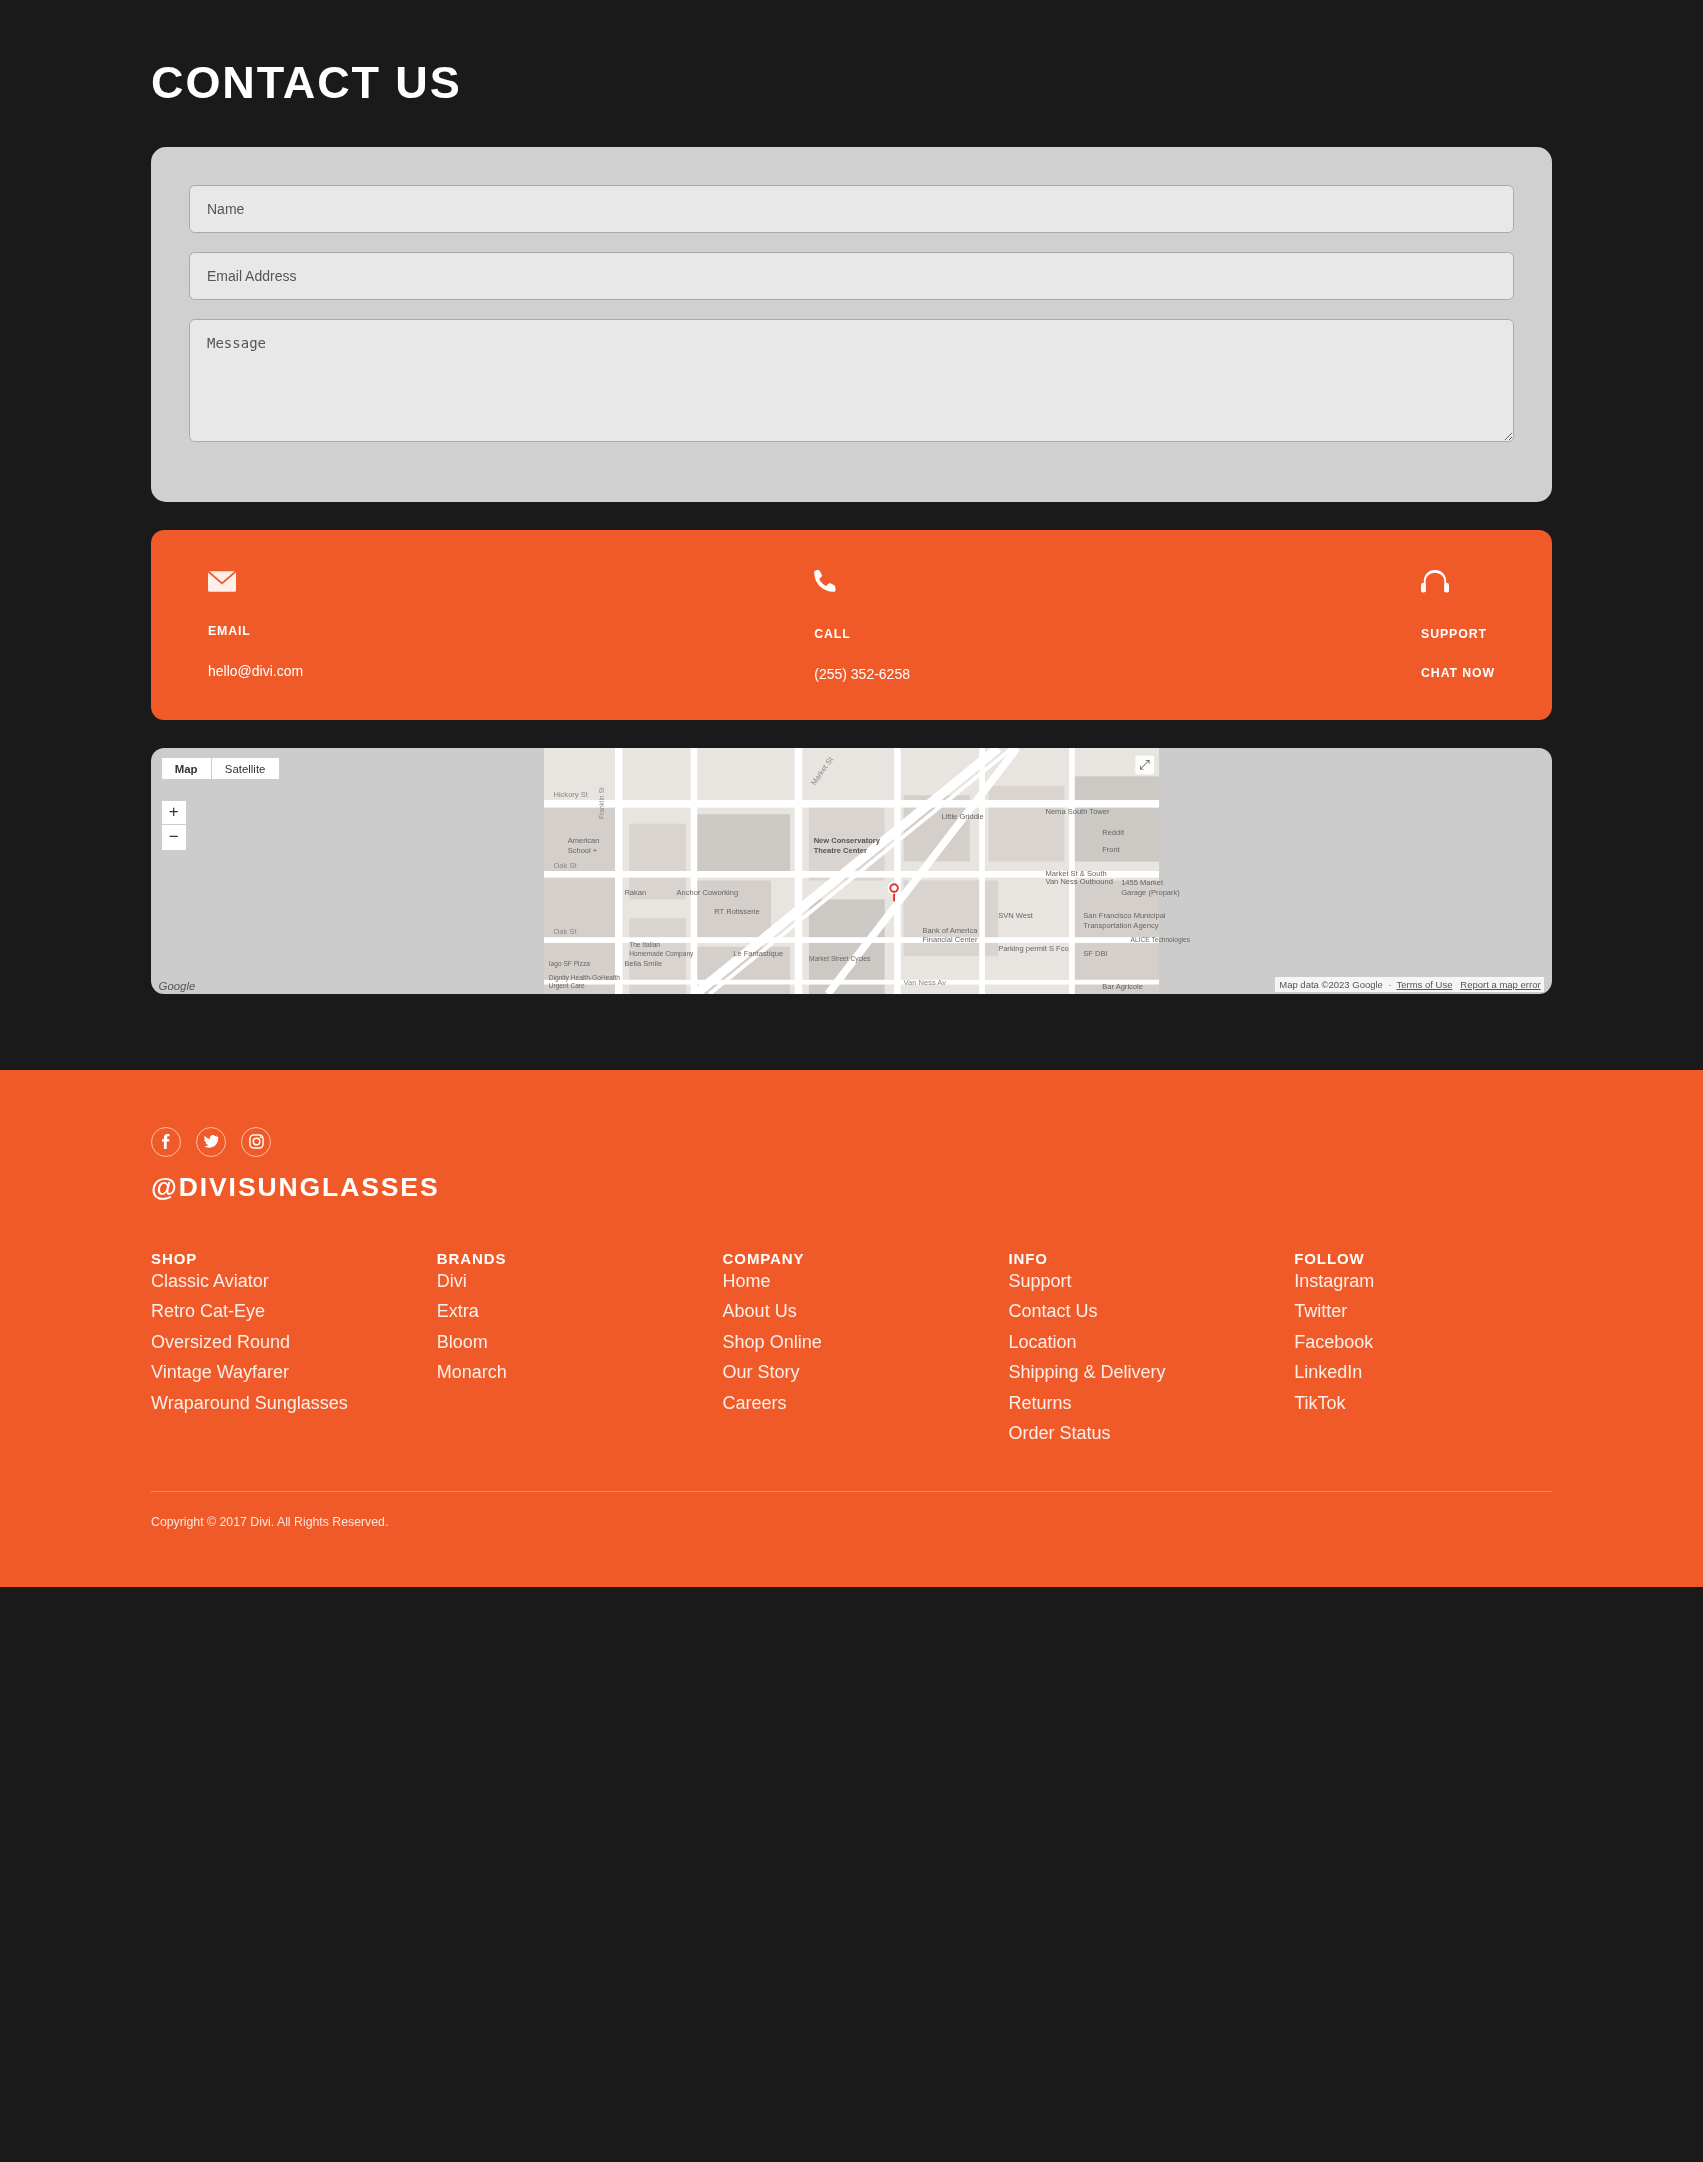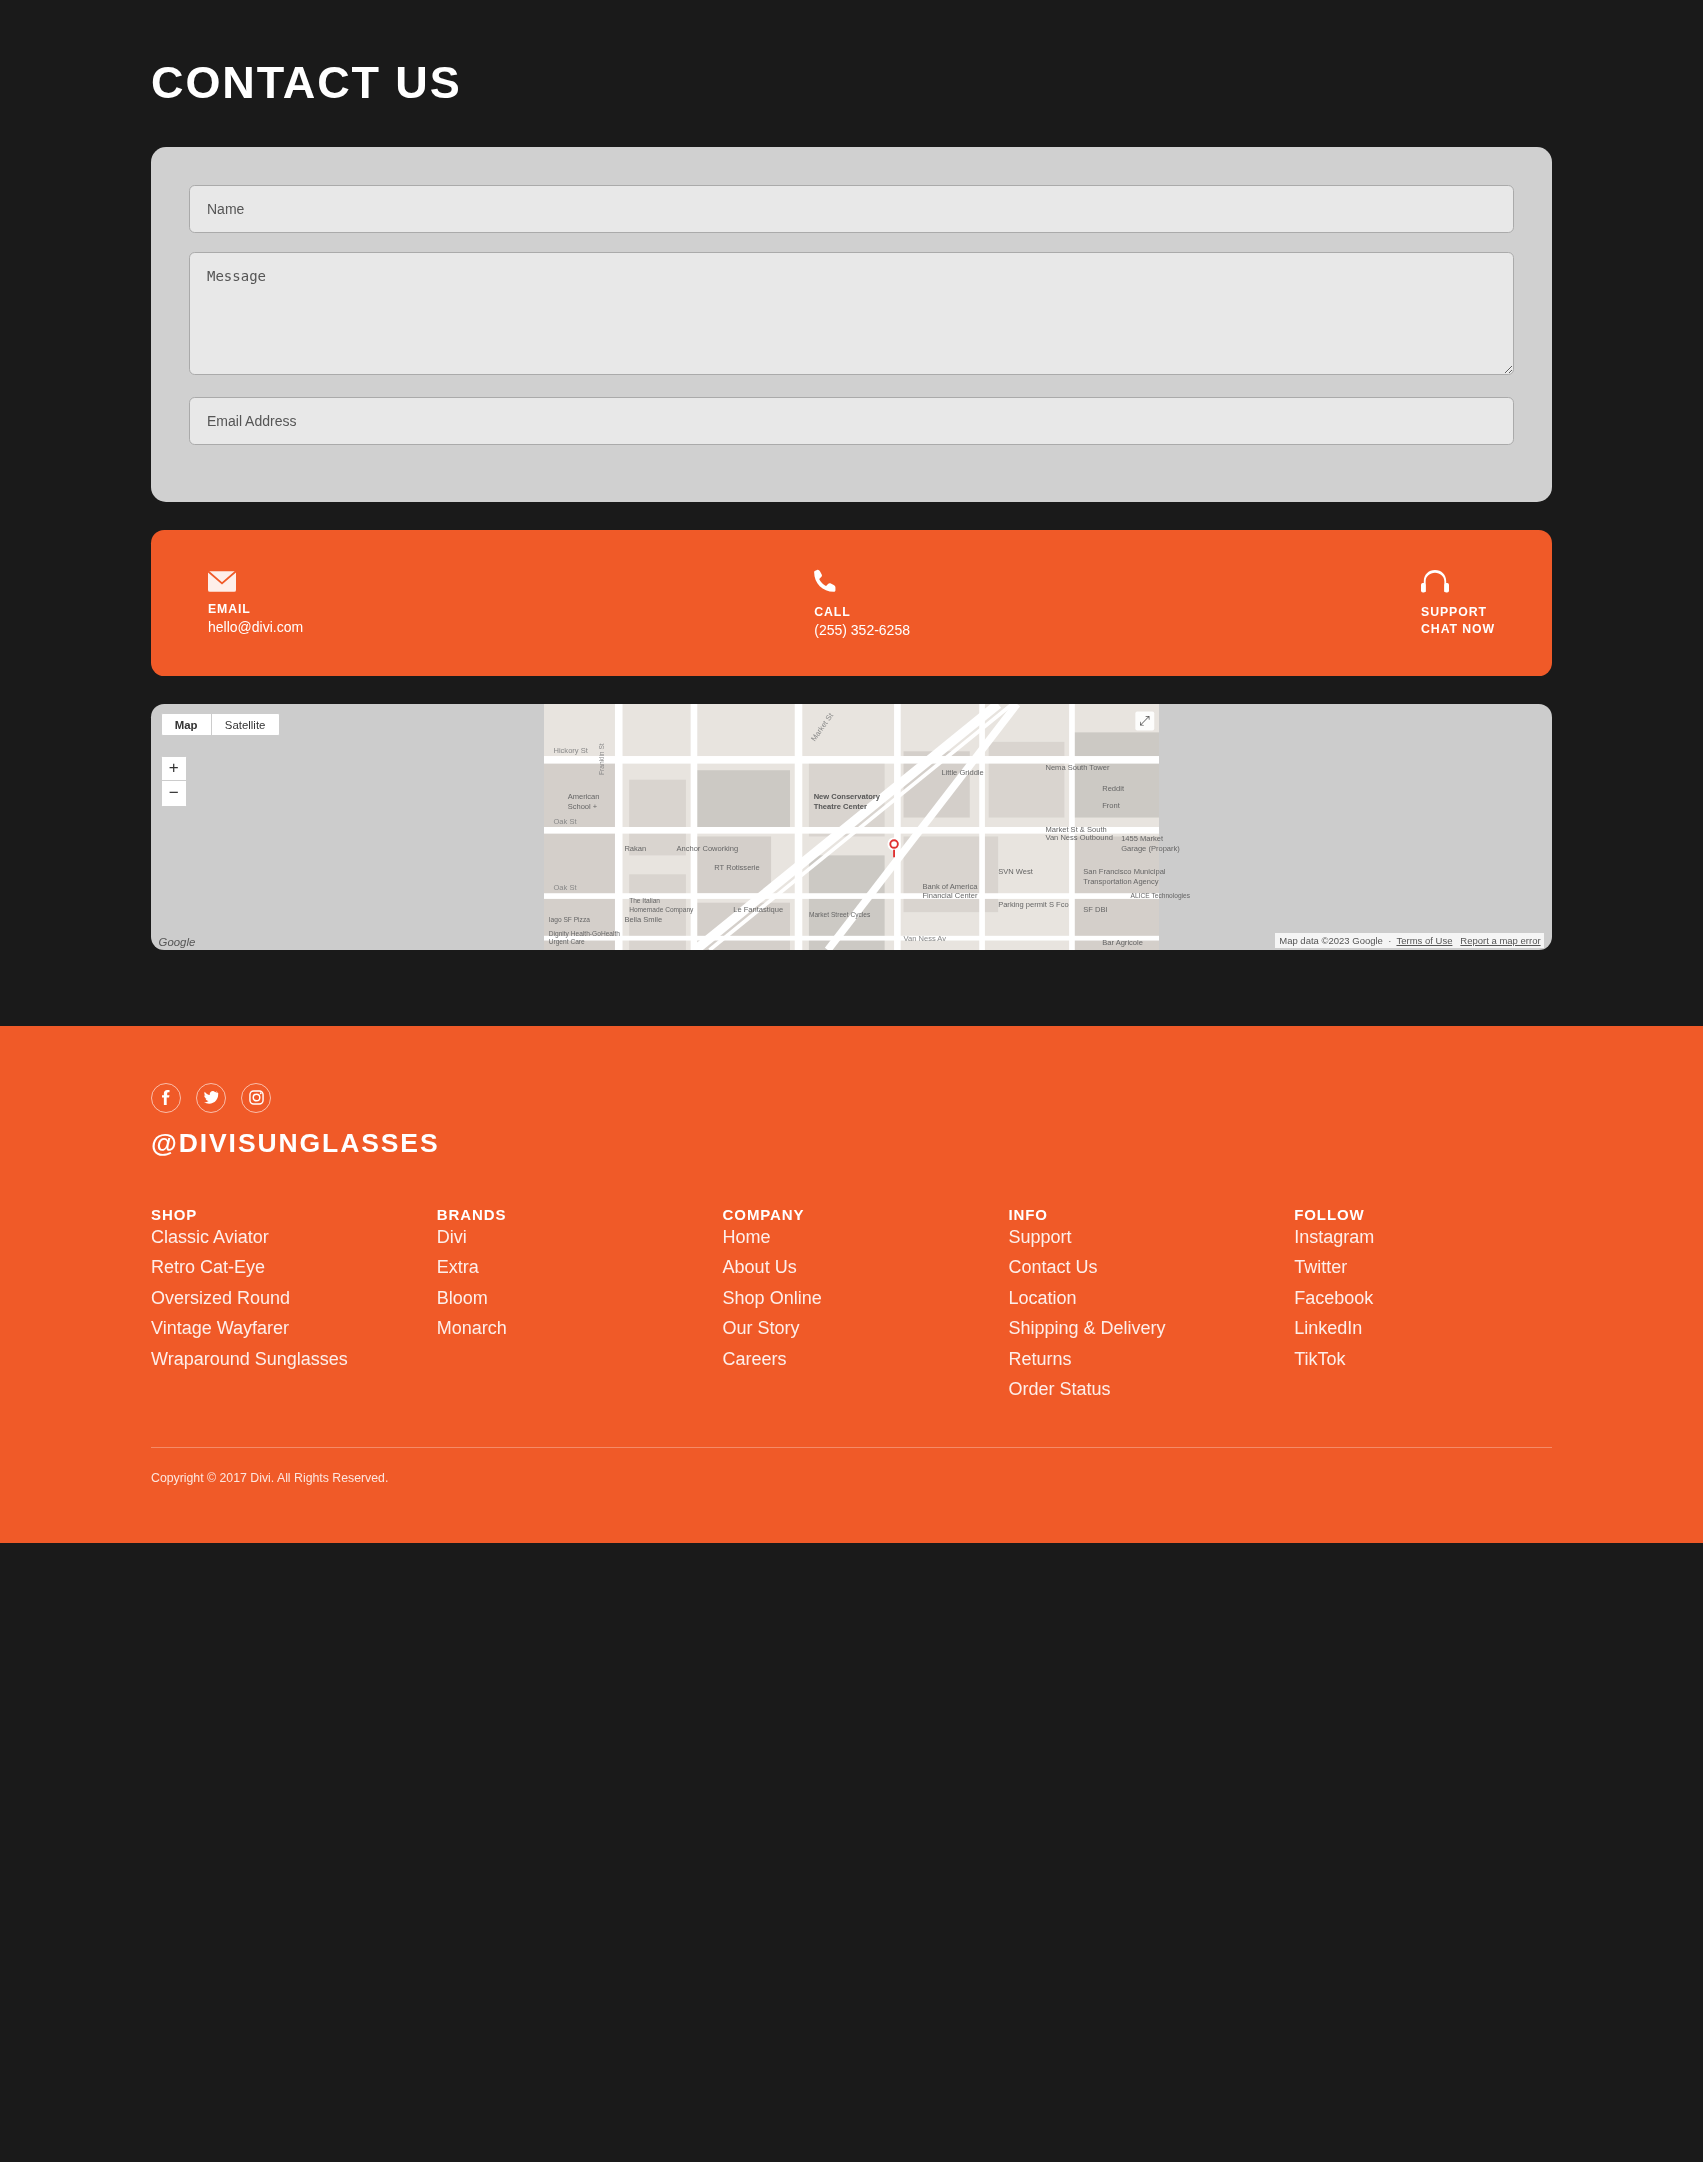--- a/index.html
+++ b/index.html
@@ -94,21 +94,21 @@
       padding: 38px 57px;
       display: flex;
       justify-content: space-between;
       align-items: flex-start;
       margin-bottom: 28px;
     }
 
     .contact-info-item {
       display: flex;
       flex-direction: column;
-      gap: 3px;
+      gap: 25px;
     }
 
     .info-icon {
       font-size: 26.5px;
       color: #fff;
     }
 
     .info-label {
       font-size: 12.3px;
       font-weight: 800;
@@ -301,24 +301,24 @@
 
 <div class="contact-section">
 
   <h1 class="contact-title">CONTACT US</h1>
 
   <div class="contact-form-wrapper">
     <div class="form-group">
       <input type="text" class="form-input" placeholder="Name" style="">
     </div>
     <div class="form-group">
+      <input type="email" class="form-input" placeholder="Email Address" style="">
+    </div>
+    <div class="form-group">
       <textarea class="form-textarea" placeholder="Message" style=""></textarea>
-    </div>
-    <div class="form-group">
-      <input type="email" class="form-input" placeholder="Email Address" style="">
     </div>
   </div>
 
   <div class="contact-info-bar">
 
     <div class="contact-info-item">
       <span class="info-icon">
         
         <svg width="28" height="21" viewBox="0 0 30 22" fill="white">
           <rect x="0" y="0" width="30" height="22" rx="2" fill="white" opacity="0.9"></rect>

